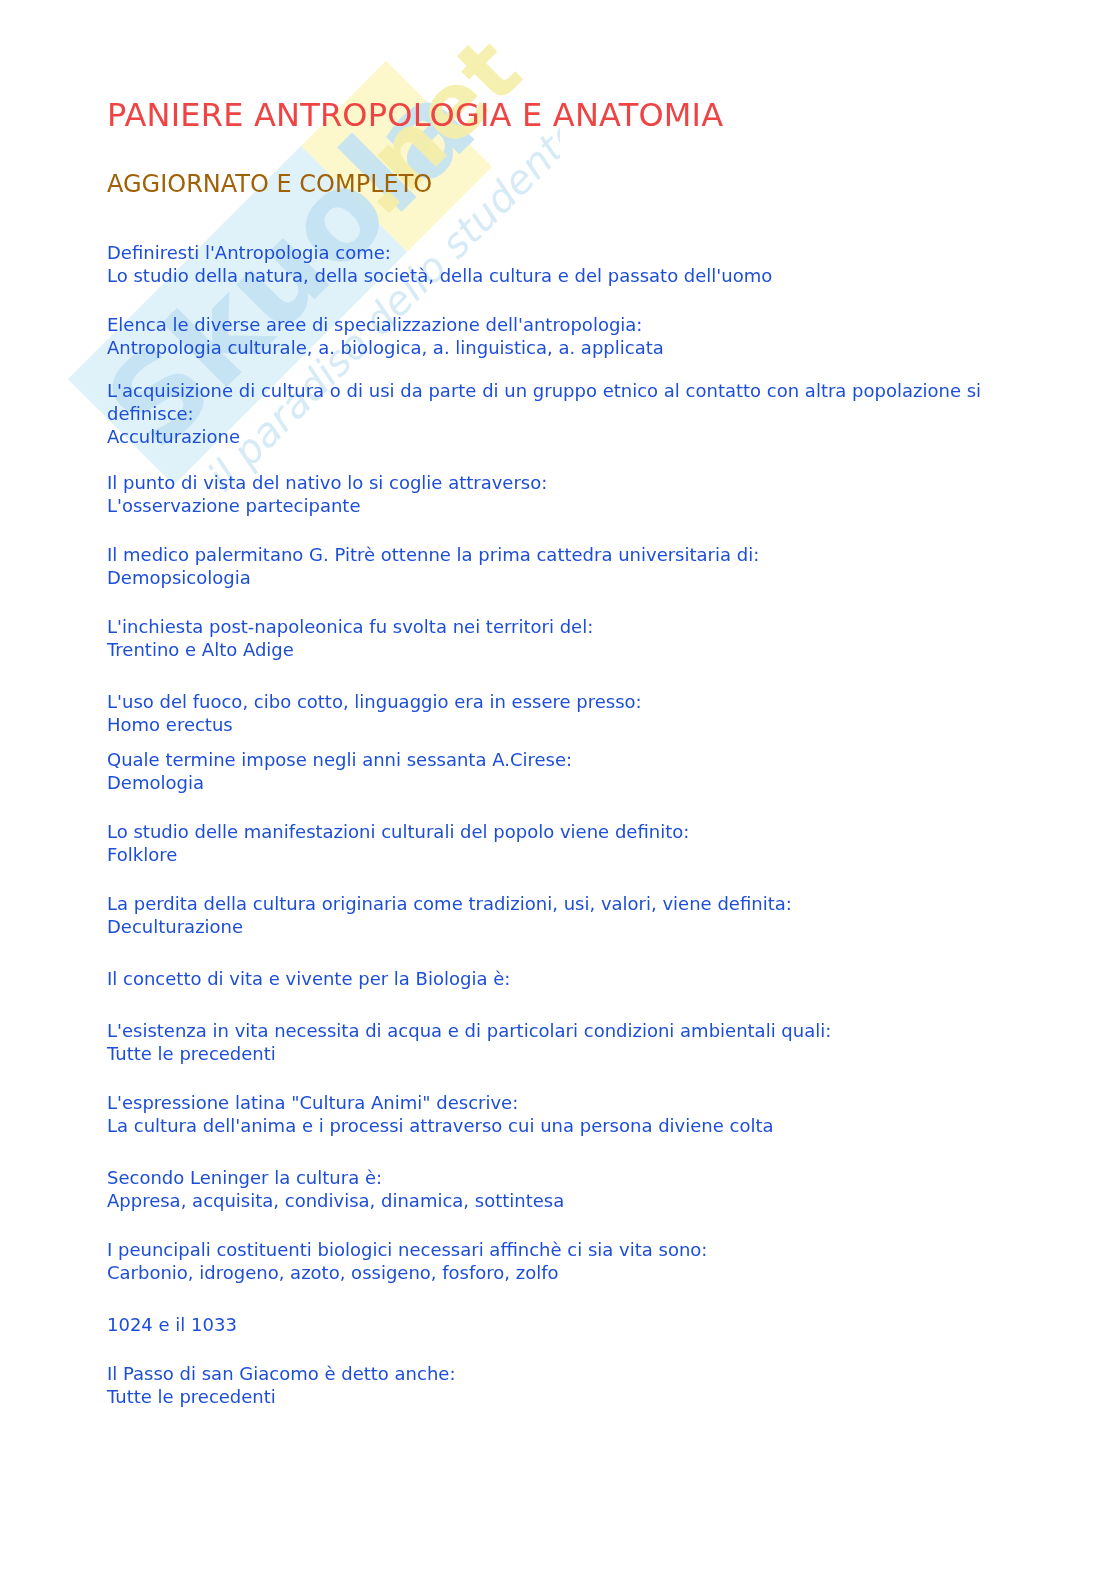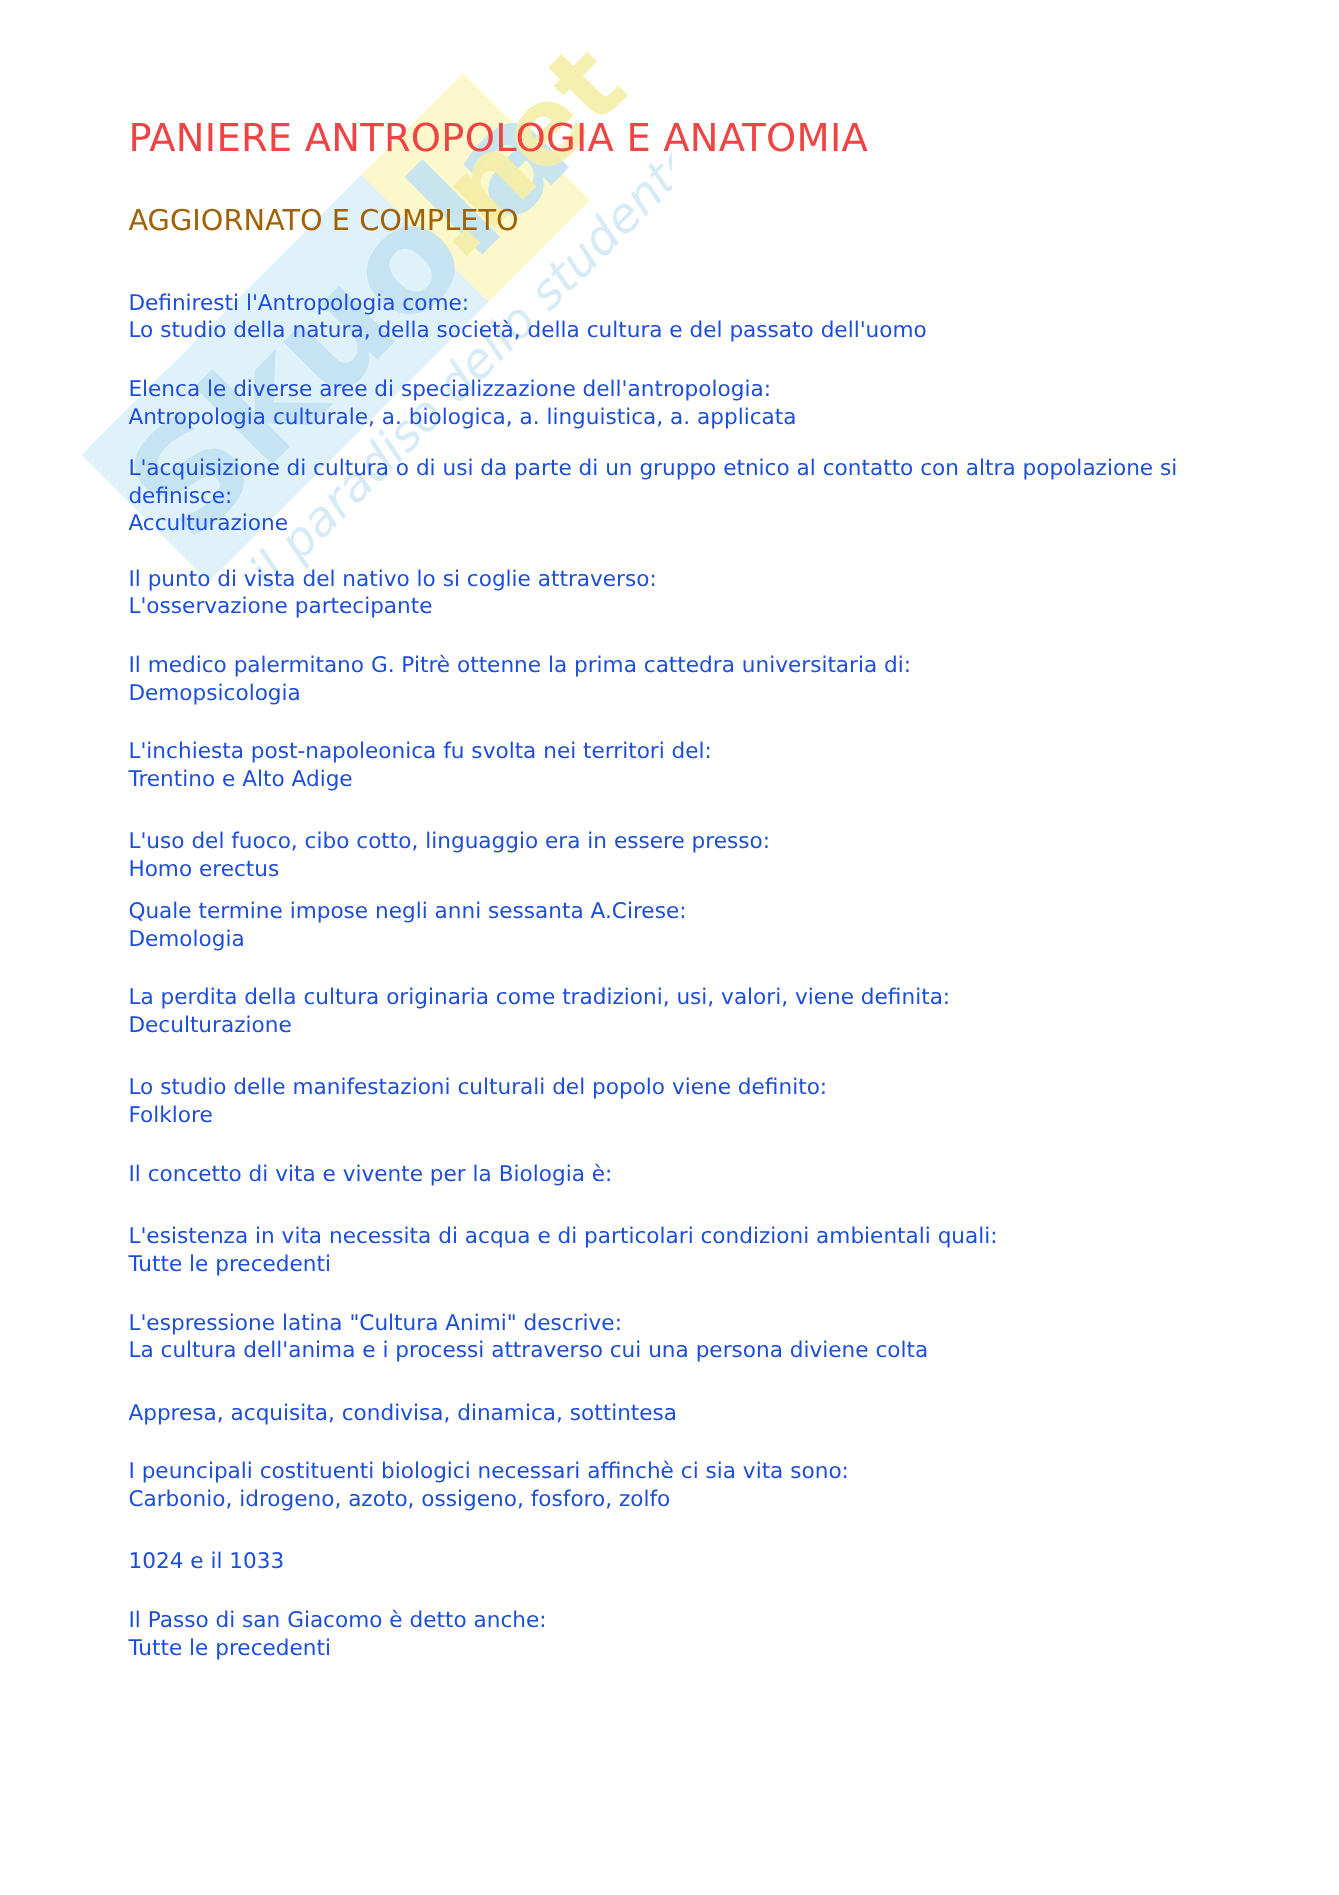--- a/index.html
+++ b/index.html
@@ -114,40 +114,41 @@
       <span class="a">Trentino e Alto Adige</span>
     </div>
     <div class="qa" style="margin-bottom:12px;">
       <span class="q">L'uso del fuoco, cibo cotto, linguaggio era in essere presso:</span>
       <span class="a">Homo erectus</span>
     </div>
     <div class="qa">
       <span class="q">Quale termine impose negli anni sessanta A.Cirese:</span>
       <span class="a">Demologia</span>
     </div>
+    <div class="qa">
+      <span class="q">Lo studio delle manifestazioni culturali del popolo viene definito:</span>
+      <span class="a">Folklore</span>
+    </div>
     <div class="qa" style="margin-bottom:29px;">
       <span class="q">La perdita della cultura originaria come tradizioni, usi, valori, viene definita:</span>
       <span class="a">Deculturazione</span>
-    </div>
-    <div class="qa">
-      <span class="q">Lo studio delle manifestazioni culturali del popolo viene definito:</span>
-      <span class="a">Folklore</span>
     </div>
     <div class="qa" style="margin-bottom:29px;">
       <span class="q">Il concetto di vita e vivente per la Biologia è:</span>
     </div>
     <div class="qa">
       <span class="q">L'esistenza in vita necessita di acqua e di particolari condizioni ambientali quali:</span>
       <span class="a">Tutte le precedenti</span>
     </div>
     <div class="qa" style="margin-bottom:29px;">
       <span class="q">L'espressione latina "Cultura Animi" descrive:</span>
       <span class="a">La cultura dell'anima e i processi attraverso cui una persona diviene colta</span>
     </div>
     <div class="qa">
+      <span class="q">Secondo Leninger la cultura è:</span>
       <span class="a">Appresa, acquisita, condivisa, dinamica, sottintesa</span>
     </div>
     <div class="qa" style="margin-bottom:29px;">
       <span class="q">I peuncipali costituenti biologici necessari affinchè ci sia vita sono:</span>
       <span class="a">Carbonio, idrogeno, azoto, ossigeno, fosforo, zolfo</span>
     </div>
     <div class="qa">
       <span class="a">1024 e il 1033</span>
     </div>
     <div class="qa">

